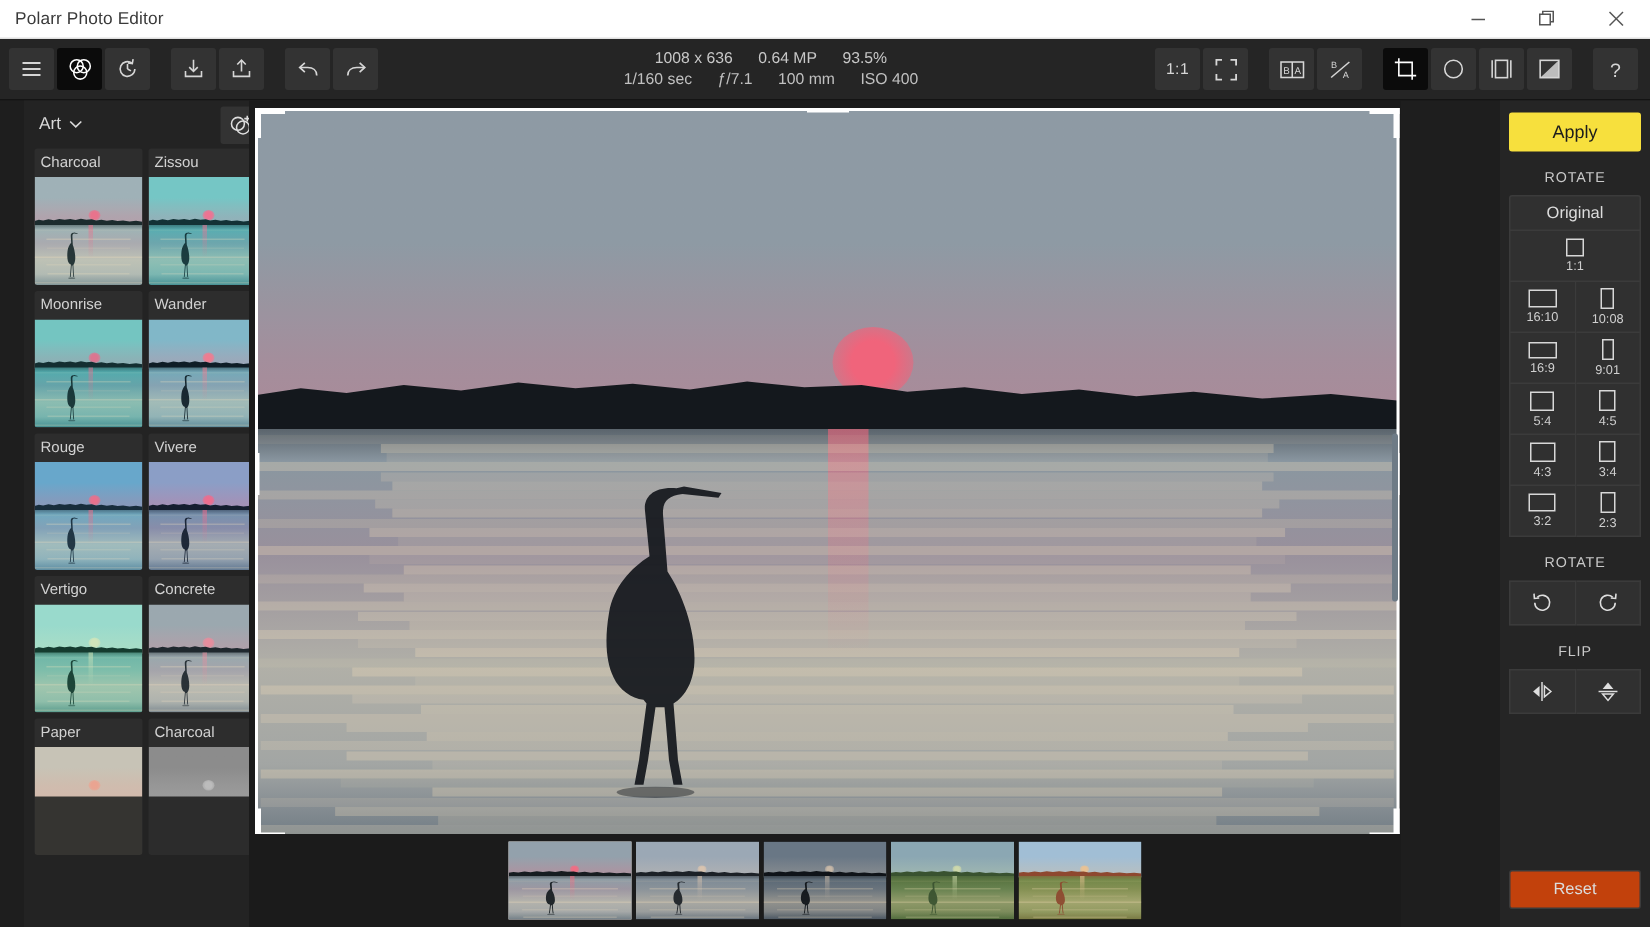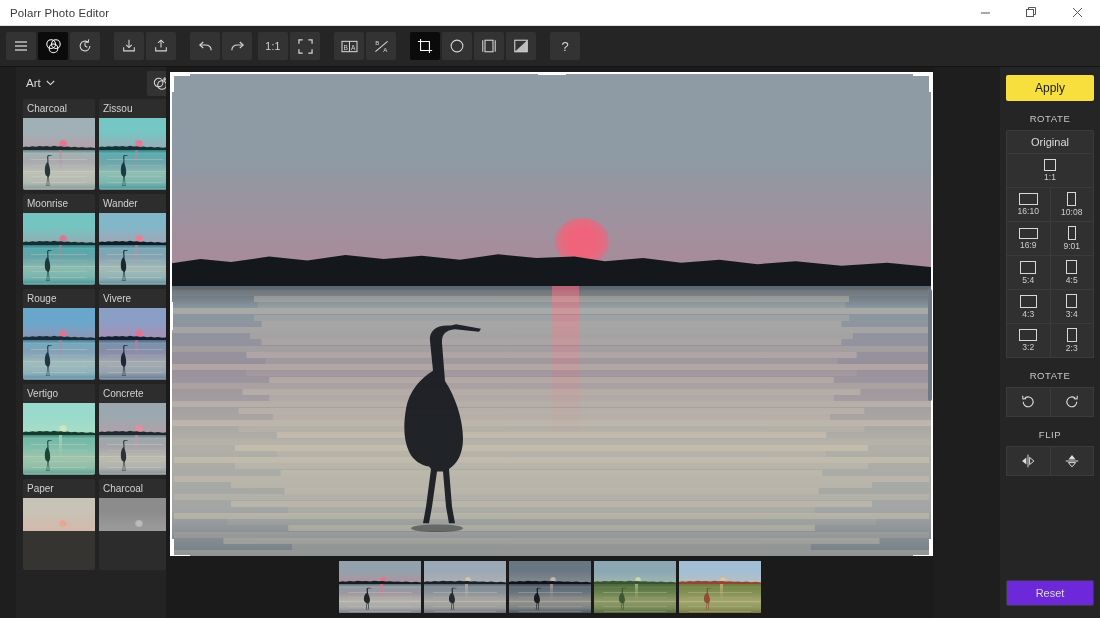--- a/index.html
+++ b/index.html
@@ -189,21 +189,21 @@
   .ratio-lbl { font-size:8.5px; color:#cfcfcf; line-height:9px; }
 
   .btn-row { display:flex; margin:0 6px; gap:0; }
   .sq-btn {
     flex:1; height:30px; background:#303030; border:1px solid #3b3b3b;
     display:flex; align-items:center; justify-content:center; color:#dedede;
   }
   .sq-btn + .sq-btn { border-left:none; }
 
   .reset-btn {
-    margin:auto 6px 12px 6px; height:26px; background:#6d28d9;
+    margin:auto 6px 12px 6px; height:26px; background:#c2410c;
     border:1px solid #3b3b3b; border-radius:2px;
     display:flex; align-items:center; justify-content:center;
     font-size:11px; color:#dcdcdc;
   }
 </style>
 </head>
 <body>
 
 <div id="app">
 
@@ -277,20 +277,33 @@
         </svg>
       </div>
       <div class="tb-btn">
         <svg width="17" height="17" viewBox="0 0 18 18">
           <path d="M3 13c0-3.6 2.6-5.6 6.4-5.6h5.2" fill="none" stroke="currentColor" stroke-width="1.2"></path>
           <polyline points="11.4,4.2 15,7.4 11.4,10.6" fill="none" stroke="currentColor" stroke-width="1.2"></polyline>
         </svg>
       </div>
     </div>
 
+    <div class="meta">
+      <div class="meta-row r1">
+        <span class="it">1008 x 636</span>
+        <span class="it">0.64 MP</span>
+        <span class="it">93.5%</span>
+      </div>
+      <div class="meta-row r2">
+        <span class="it">1/160 sec</span>
+        <span class="it">ƒ/7.1</span>
+        <span class="it">100 mm</span>
+        <span class="it">ISO 400</span>
+      </div>
+    </div>
 
     <div class="tb-right">
       <div class="tb-btn">
         <span style="font-size:10.5px;letter-spacing:.3px;">1:1</span>
       </div>
       <div class="tb-btn">
         <svg width="15" height="15" viewBox="0 0 16 16">
           <polyline points="1,5 1,1 5,1" fill="none" stroke="currentColor" stroke-width="1.3"></polyline>
           <polyline points="11,1 15,1 15,5" fill="none" stroke="currentColor" stroke-width="1.3"></polyline>
           <polyline points="15,11 15,15 11,15" fill="none" stroke="currentColor" stroke-width="1.3"></polyline>

